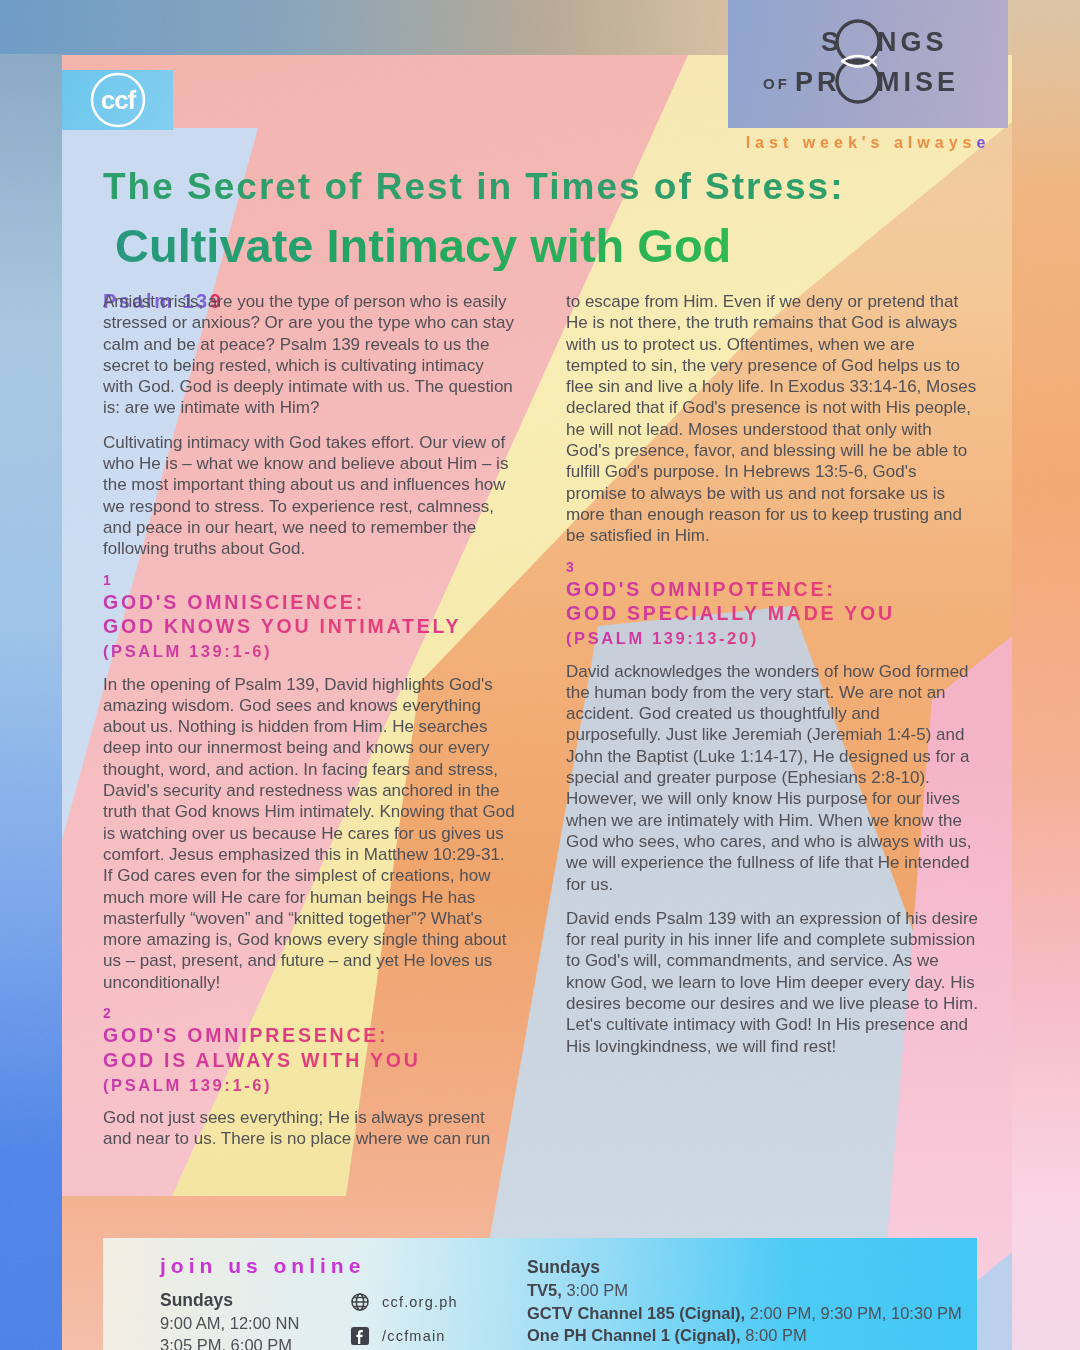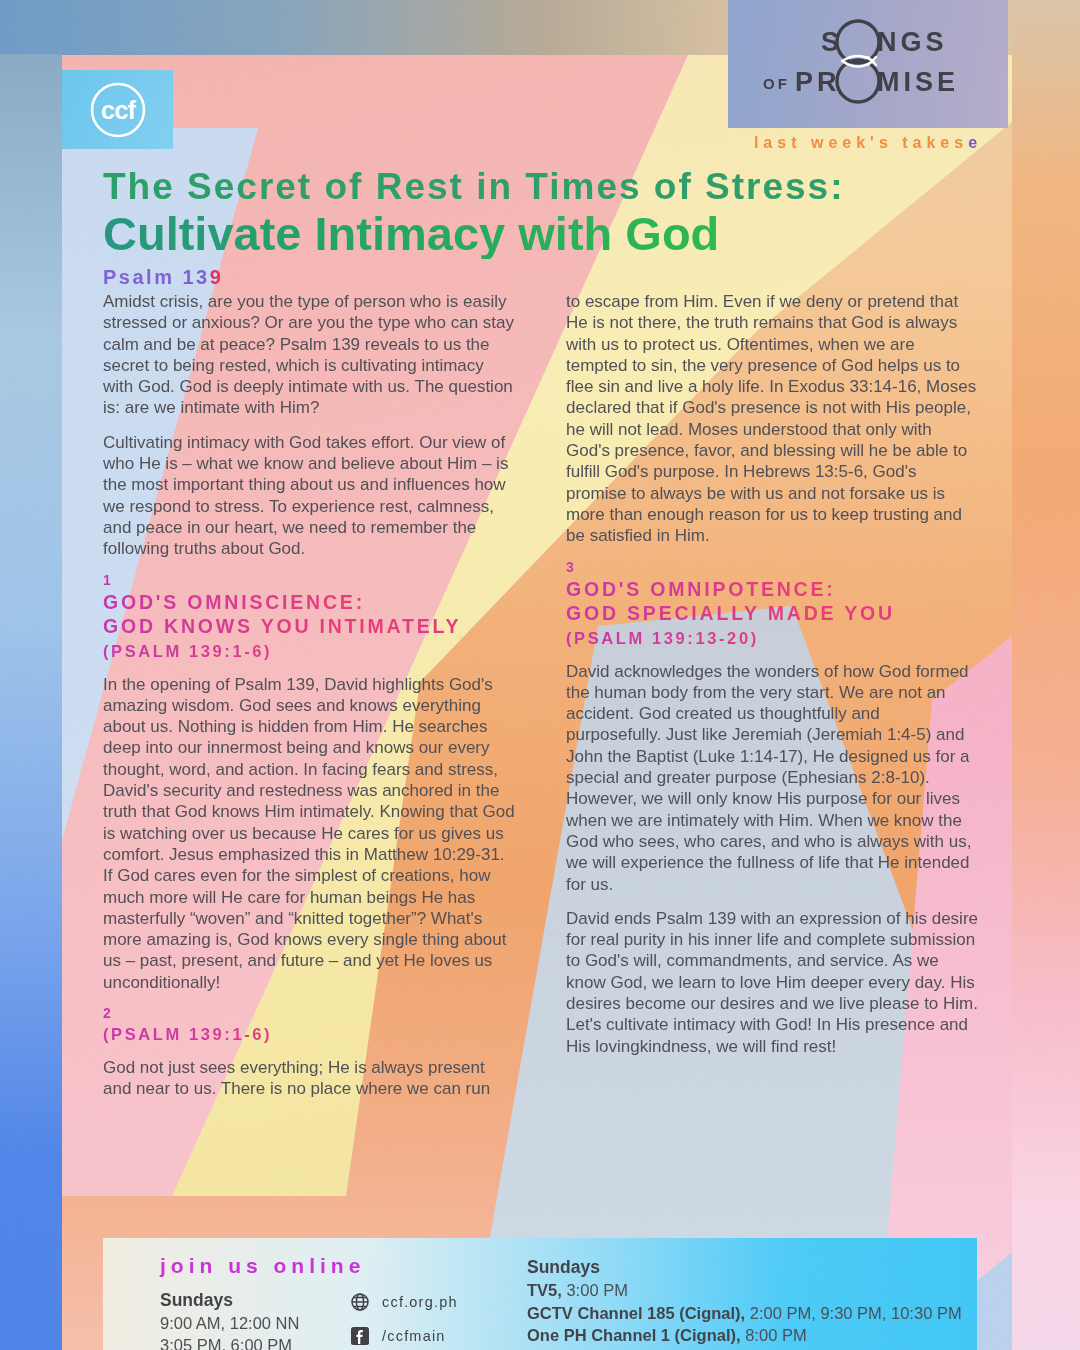--- a/index.html
+++ b/index.html
@@ -22,32 +22,32 @@
     background:linear-gradient(180deg,#c9c1c4 0%,#c6ceda 52%,#ccd9e4 100%);}
   .bg-right-pink{clip-path:polygon(932px 700px,1012px 636px,1012px 1350px,878px 1350px);
     background:linear-gradient(180deg,#eeafb4 0%,#f5b1c6 55%,#f9cede 100%);}
   .bg-br-triangle{clip-path:polygon(1012px 1252px,1012px 1350px,893px 1350px);background:#b9cfec;}
   .bg-left-strip{position:absolute;left:0;top:54px;width:62px;height:1296px;
     background:linear-gradient(180deg,#87a7c2 0%,#a6c6e0 22%,#9cc2e8 44%,#79a4ea 66%,#4e83e7 85%,#4b80e5 100%);}
   .bg-right-strip{position:absolute;right:0;top:0;width:68px;height:1350px;
     background:linear-gradient(180deg,#d9c3a5 0%,#f0b47e 14%,#f3a770 36%,#f5ad90 57%,#f7bac8 74%,#fad4e4 90%,#f3d7e8 100%);}
   .grain{position:absolute;inset:0;mix-blend-mode:soft-light;opacity:.6;pointer-events:none;}
   
-  .ccf-box{position:absolute;left:62px;top:70px;width:111px;height:79px;
+  .ccf-box{position:absolute;left:62px;top:70px;width:111px;height:60px;
     background:linear-gradient(115deg,#68c4eb 0%,#7fcdf0 100%);display:flex;align-items:center;justify-content:center;}
   .sop-box{position:absolute;left:728px;top:0;width:280px;height:128px;
     background:linear-gradient(100deg,#8ba2cd 0%,#a2a4c6 55%,#b3aac8 100%);
     display:flex;align-items:center;justify-content:center;}
   .tagline{position:absolute;left:718px;top:134px;width:300px;text-align:center;
     font-size:16px;font-weight:bold;letter-spacing:5px;color:#ef8a3d;white-space:nowrap;}
   .tagline .accent{color:#7b49d8;}
   
   .title-block{position:absolute;left:103px;top:166px;width:900px;}
   .eyebrow{margin:0;font-size:37px;font-weight:bold;letter-spacing:2px;color:#2a9c66;line-height:1.15;}
-  .main-title{margin:0;font-size:47px;font-weight:bold;letter-spacing:0;line-height:1.08;
+  .main-title{margin:12px;font-size:47px;font-weight:bold;letter-spacing:0;line-height:1.08;
     background:linear-gradient(90deg,#24947c 0%,#1fa35e 45%,#2bb64e 100%);
     -webkit-background-clip:text;background-clip:text;color:transparent;display:inline-block;}
   .scripture{margin-top:7px;font-size:20px;font-weight:bold;letter-spacing:2.5px;color:#7c5ed6;}
   .scripture .accent{color:#dd2e66;}
   
   .columns{position:absolute;left:103px;top:291px;width:876px;display:flex;gap:50px;}
   .col{width:413px;font-size:17px;line-height:21.3px;color:#4c4c52;}
   .col p{margin:0 0 13px 0;}
   .section{margin-top:3px;}
   .sec-num,.sec-title,.sec-ref{
@@ -110,21 +110,21 @@
       <circle cx="103" cy="27" r="21" fill="none" stroke="#3c3c44" stroke-width="3.4"></circle>
       <circle cx="103" cy="66" r="21" fill="none" stroke="#3c3c44" stroke-width="3.4"></circle>
       <g stroke="#ffffff" stroke-width="2.4" fill="none" stroke-linecap="round">
         <path d="M87 46 Q103 36 118 46 Q103 57 87 46"></path>
         <path d="M113 42 L121 50"></path>
         <path d="M113 50 L121 42"></path>
       </g>
     </svg>
   </div>
 
-  <div class="tagline"><span>last week's takes</span><span class="accent">e</span></div>
+  <div class="tagline"><span>last week's always</span><span class="accent">e</span></div>
 
   <div class="title-block">
     <h2 class="eyebrow">The Secret of Rest in Times of Stress:</h2>
     <h1 class="main-title">Cultivate Intimacy with God</h1>
     <div class="scripture"><span>Psalm 13</span><span class="accent">9</span></div>
   </div>
 
   <div class="columns">
     <div class="col">
       <p>Amidst crisis, are you the type of person who is easily stressed or anxious? Or are you the type who can stay calm and be at peace? Psalm 139 reveals to us the secret to being rested, which is cultivating intimacy with God. God is deeply intimate with us. The question is: are we intimate with Him?</p>
@@ -135,20 +135,24 @@
         <h3 class="sec-title">
           <span>GOD'S OMNISCIENCE:</span><br>
           <span>GOD KNOWS YOU INTIMATELY</span>
         </h3>
         <div class="sec-ref">(PSALM 139:1-6)</div>
         <p>In the opening of Psalm 139, David highlights God's amazing wisdom. God sees and knows everything about us. Nothing is hidden from Him. He searches deep into our innermost being and knows our every thought, word, and action. In facing fears and stress, David's security and restedness was anchored in the truth that God knows Him intimately. Knowing that God is watching over us because He cares for us gives us comfort. Jesus emphasized this in Matthew 10:29-31. If God cares even for the simplest of creations, how much more will He care for human beings He has masterfully “woven” and “knitted together”? What's more amazing is, God knows every single thing about us – past, present, and future – and yet He loves us unconditionally!</p>
       </div>
 
       <div class="section">
         <div class="sec-num">2</div>
+        <h3 class="sec-title">
+          <span>GOD'S OMNIPRESENCE:</span><br>
+          <span>GOD IS ALWAYS WITH YOU</span>
+        </h3>
         <div class="sec-ref">(PSALM 139:1-6)</div>
         <p>God not just sees everything; He is always present and near to us. There is no place where we can run</p>
       </div>
     </div>
 
     <div class="col">
       <p>to escape from Him. Even if we deny or pretend that He is not there, the truth remains that God is always with us to protect us. Oftentimes, when we are tempted to sin, the very presence of God helps us to flee sin and live a holy life. In Exodus 33:14-16, Moses declared that if God's presence is not with His people, he will not lead. Moses understood that only with God's presence, favor, and blessing will he be able to fulfill God's purpose. In Hebrews 13:5-6, God's promise to always be with us and not forsake us is more than enough reason for us to keep trusting and be satisfied in Him.</p>
 
       <div class="section">
         <div class="sec-num">3</div>

